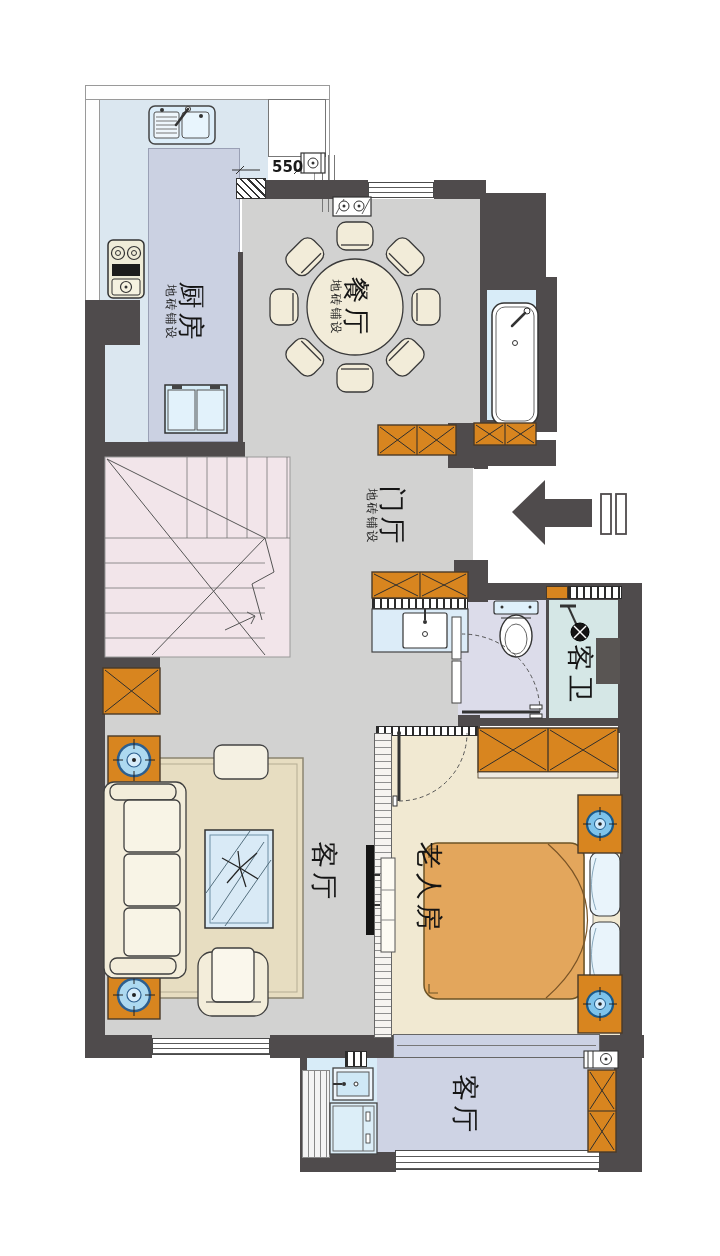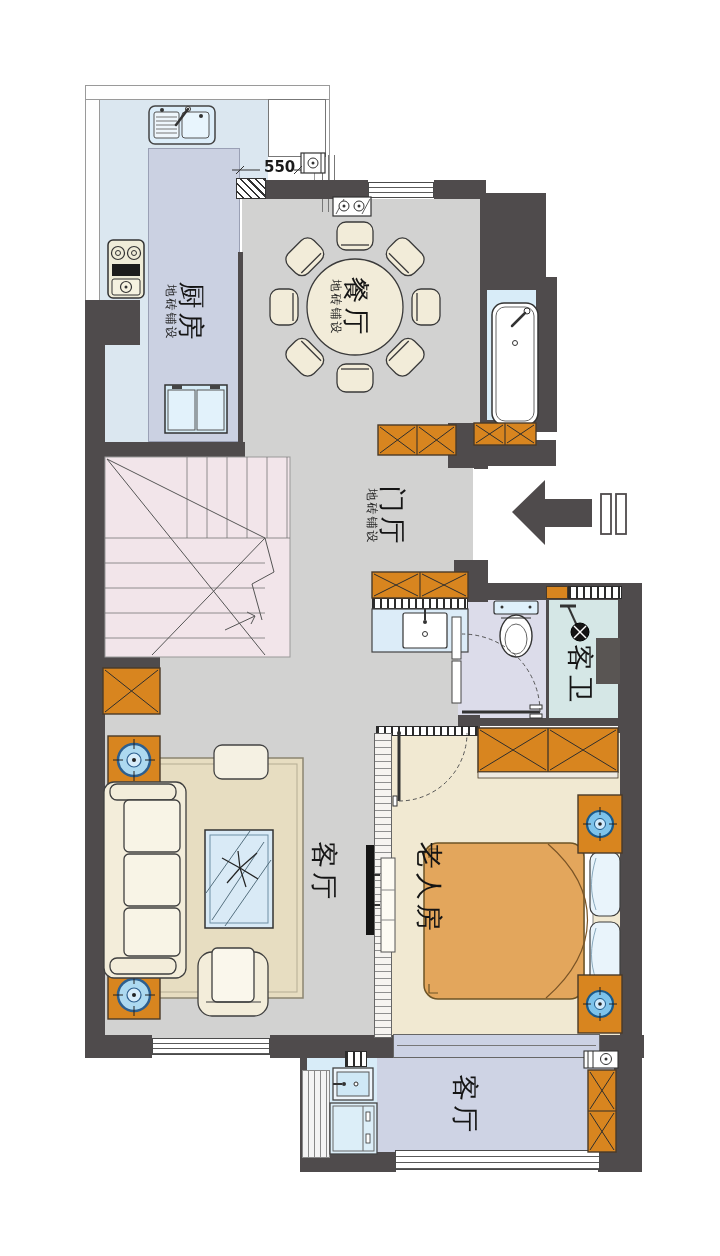--- a/index.html
+++ b/index.html
@@ -504,15 +504,15 @@
   <div class="rlabel" style="left:428px;top:888px;">
     <div class="rot">
         <div class="rmain">老人房</div>
       </div>
   </div>
   <div class="rlabel" style="left:465px;top:1105px;">
     <div class="rot">
         <div class="rmain">客厅</div>
       </div>
   </div>
-  <div class="dim" style="left:264px;top:158px;">550</div>
+  <div class="dim" style="left:272px;top:158px;">550</div>
 
 </div>
 
 </body></html>

